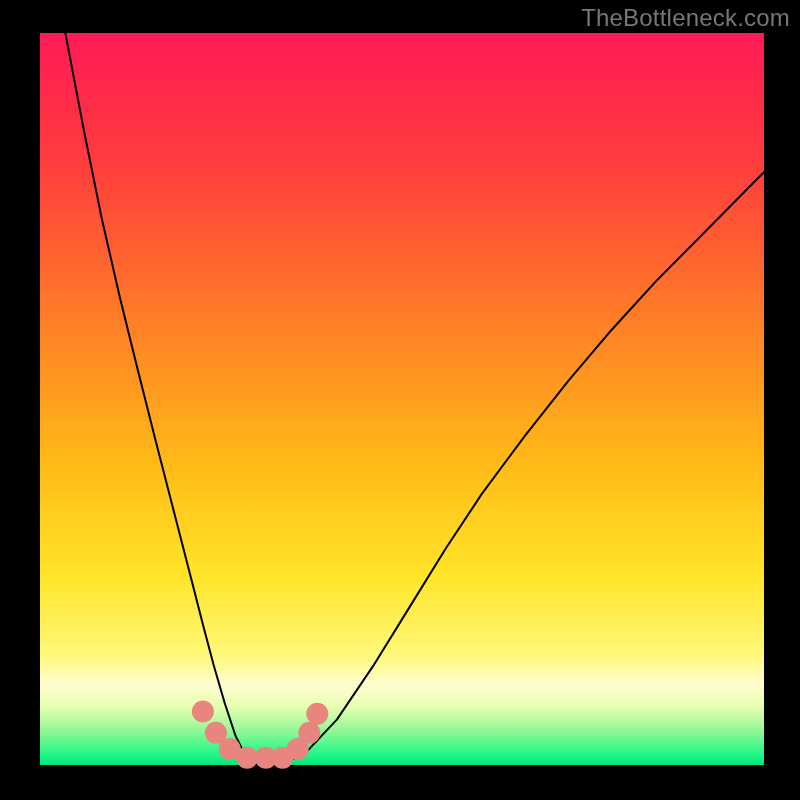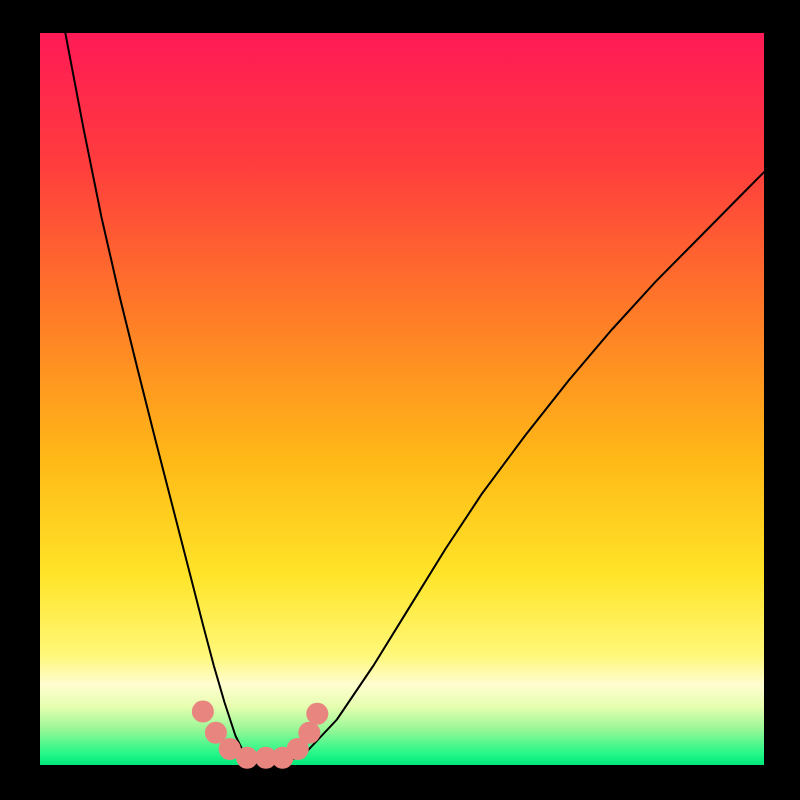--- a/index.html
+++ b/index.html
@@ -32,20 +32,21 @@
   svg.plot {
     position: absolute;
     top: 0;
     left: 0;
   }
 </style>
 </head>
 <body>
 
 <div class="frame">
+  <div class="watermark">TheBottleneck.com</div>
   <svg class="plot" width="800" height="800" viewBox="0 0 800 800">
       <defs>
         <linearGradient id="bg-grad" x1="0" y1="0" x2="0" y2="1">
           <stop offset="0%" stop-color="#ff1a56"></stop>
           <stop offset="18%" stop-color="#ff3d3d"></stop>
           <stop offset="38%" stop-color="#ff7a28"></stop>
           <stop offset="57.99999999999999%" stop-color="#ffb817"></stop>
           <stop offset="74%" stop-color="#ffe428"></stop>
           <stop offset="85%" stop-color="#fff879"></stop>
           <stop offset="89%" stop-color="#fffdd0"></stop>

